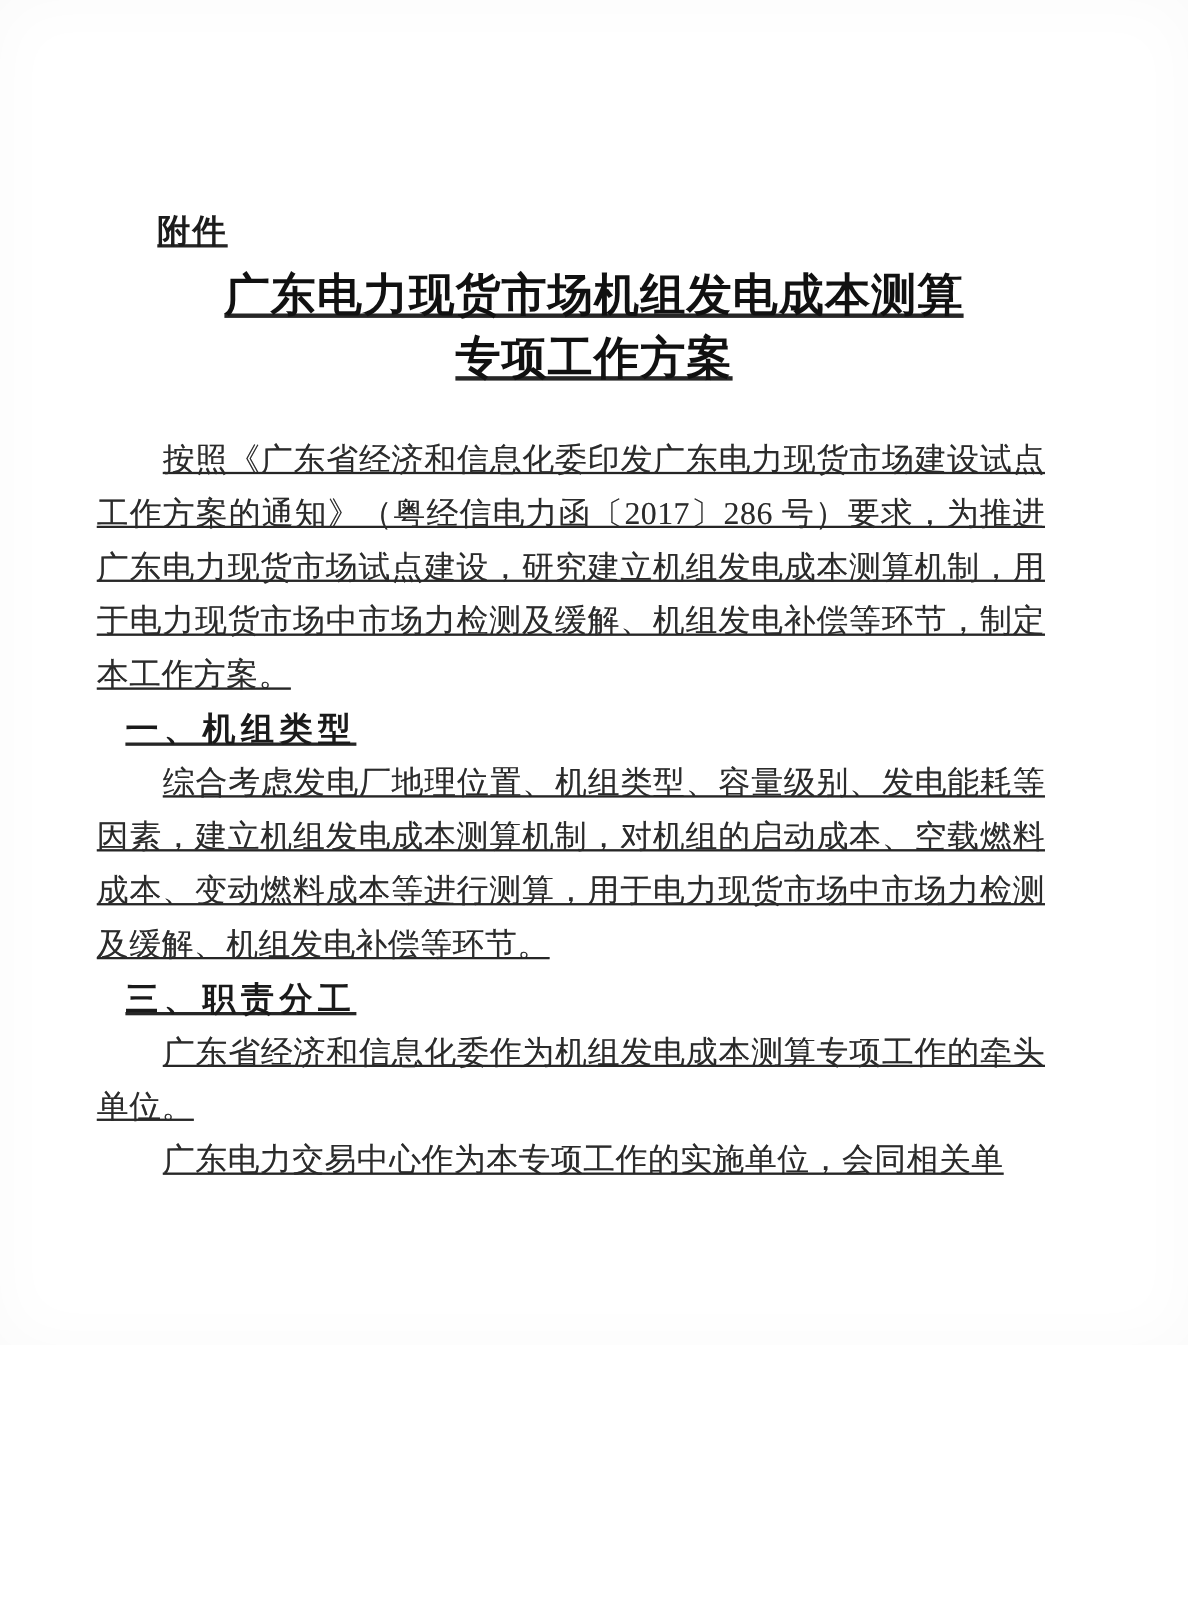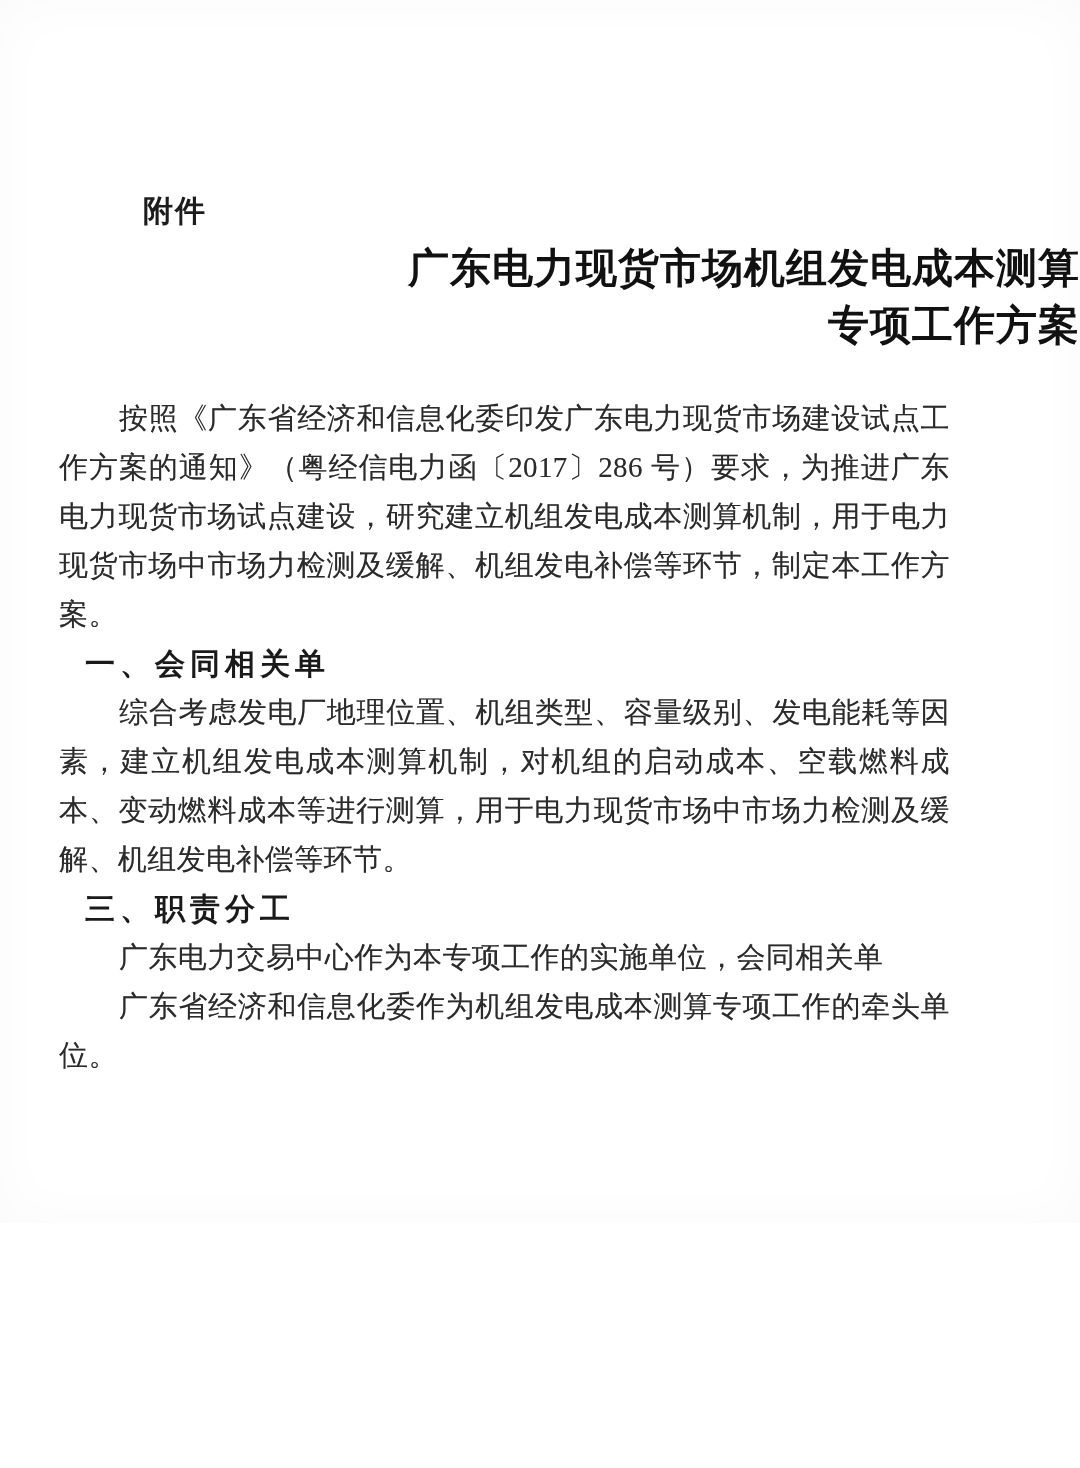--- a/index.html
+++ b/index.html
@@ -10,48 +10,49 @@
   .page {
     position: relative;
     width: 1080px;
     height: 1223px;
     margin: 0 auto;
     background: #ffffff;
     box-shadow: inset 0 0 60px rgba(0,0,0,0.025);
     overflow: hidden;
     font-family: "Liberation Serif", "DejaVu Serif", serif;
     color: #262626;
+    text-decoration: underline;
   }
   
   .attachment {
     margin: 192px 0 0 143px;
     font-family: "Liberation Sans", "DejaVu Sans", sans-serif;
     font-size: 30px;
     line-height: 38px;
     font-weight: 600;
     color: #1c1c1c;
     letter-spacing: 2px;
   }
   
   .title-block {
     margin-top: 10px;
-    text-align: right;
+    text-align: center;
   }
   .title-line {
     font-family: "Liberation Serif", "DejaVu Serif", serif;
     font-size: 41px;
     line-height: 57px;
     font-weight: 800;
     color: #111111;
     letter-spacing: 1px;
     margin: 0;
   }
   
   .body {
-    margin: 40px 130px 0 59px;
+    margin: 40px 130px 0 88px;
     font-size: 29px;
     line-height: 49px;
     letter-spacing: 0.4px;
     text-align: justify;
     text-justify: inter-character;
     color: #2b2b2b;
     text-shadow: 0 0 0.6px rgba(45,45,45,0.4);
   }
   .body p {
     margin: 0;
@@ -103,27 +104,27 @@
 
   <div class="title-block">
     <div class="title-line">广东电力现货市场机组发电成本测算</div>
     <div class="title-line">专项工作方案</div>
   </div>
 
   <div class="body">
 
     <p>按照《广东省经济和信息化委印发广东电力现货市场建设试点工作方案的通知》（粤经信电力函〔2017〕286 号）要求，为推进广东电力现货市场试点建设，研究建立机组发电成本测算机制，用于电力现货市场中市场力检测及缓解、机组发电补偿等环节，制定本工作方案。</p>
 
-    <h2>一、会同相关单</h2>
+    <h2>一、机组类型</h2>
     <p>综合考虑发电厂地理位置、机组类型、容量级别、发电能耗等因素，建立机组发电成本测算机制，对机组的启动成本、空载燃料成本、变动燃料成本等进行测算，用于电力现货市场中市场力检测及缓解、机组发电补偿等环节。</p>
 
 
     <h2>三、职责分工</h2>
+    <p>广东省经济和信息化委作为机组发电成本测算专项工作的牵头单位。</p>
     <p>广东电力交易中心作为本专项工作的实施单位，会同相关单</p>
-    <p>广东省经济和信息化委作为机组发电成本测算专项工作的牵头单位。</p>
 
   </div>
 
   <div class="footer">— 2 —</div>
 
   <div class="watermark-smudge"></div>
 
 </div>
 
 </body></html>

